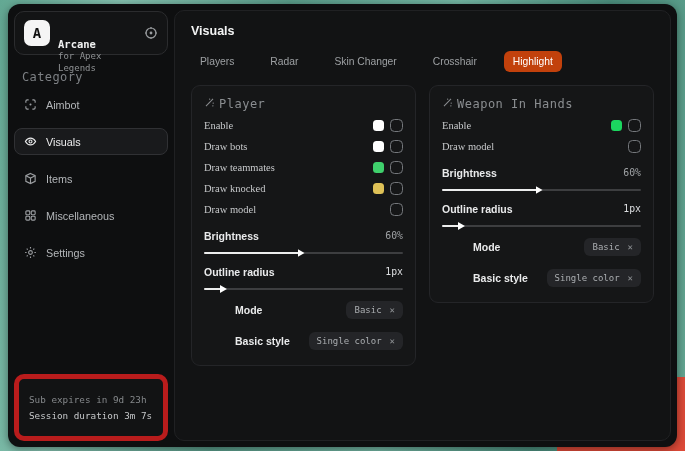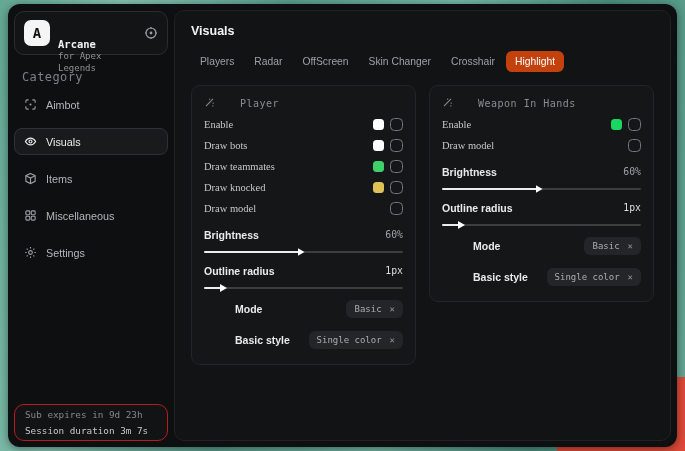--- a/index.html
+++ b/index.html
@@ -39,39 +39,39 @@
   .nav-item {
     display:flex; align-items:center; gap:9px; height:27px; padding:0 9px;
     color:#b3b6b9; font-size:10.8px; border:1px solid transparent; border-radius:8px; cursor:default;
   }
   .nav-item .nicon { display:flex; color:#9b9ea1; }
   .nav-item.active { background:#191a1c; border-color:#303134; color:#ededee; }
   .nav-item.active .nicon { color:#e8e9ea; }
 
   .sb-spacer { flex:1; }
   .sub-card {
-    border:1px solid #b91c1c; border-radius:10px; background:#121314;
-    padding:2px 10px; font-family:"DejaVu Sans Mono", monospace; font-size:9.3px; line-height:1.65;
+    border:5px solid #b91c1c; border-radius:10px; background:#121314;
+    padding:13px 10px; font-family:"DejaVu Sans Mono", monospace; font-size:9.3px; line-height:1.65;
   }
   .sub-line1 { color:#85888b; }
   .sub-line2 { color:#c6c8ca; }
 
   
   .main {
     flex:1; margin:6px 6px 6px 2px; background:#121314;
     border:1px solid #202123; border-radius:10px; padding:13px 16px; overflow:hidden;
   }
   .page-title { font-size:12.5px; font-weight:bold; color:#f2f3f3; }
-  .tabs { display:flex; gap:2px; margin-top:13px; }
+  .tabs { display:flex; gap:18px; margin-top:13px; }
   .tab { padding:5px 9px; font-size:10.3px; color:#9da0a3; border-radius:6px; cursor:default; white-space:nowrap; }
   .tab.active { background:#c2410c; color:#ffffff; }
 
   .panels { display:flex; gap:13px; margin-top:13px; align-items:flex-start; }
   .panel { width:230px; border:1px solid #242528; border-radius:9px; background:#151617; padding:11px 12px 13px; }
-  .panel-hd { display:flex; align-items:center; gap:25px; color:#8a8d90; font-family:"DejaVu Sans Mono", monospace; font-size:10px; letter-spacing:.5px; margin-bottom:4px; }
+  .panel-hd { display:flex; align-items:center; gap:4px; color:#8a8d90; font-family:"DejaVu Sans Mono", monospace; font-size:12px; letter-spacing:.5px; margin-bottom:4px; }
 
   .row { display:flex; align-items:center; height:21px;font-family:Liberation Serif, serif; }
   .row-label { flex:1; font-size:10.5px; color:#c7c9cb; }
   .swatch { width:11px; height:11px; border-radius:3.5px; margin-right:6px; }
   .checkbox { width:13px; height:13px; border:1.5px solid #74777b; border-radius:4.5px; background:transparent; }
 
   .slider-row { margin-top:7px; margin-bottom:4px; }
   .slider-top { display:flex; align-items:center; height:17px; }
   .slider-label { flex:1; font-size:10.5px; font-weight:bold; color:#e9eaeb; }
   .slider-value { font-family:"DejaVu Sans Mono", monospace; font-size:9.8px; color:#9fa2a5; }
@@ -174,21 +174,20 @@
       <div class="sub-line2">Session duration 3m 7s</div>
     </div>
   </div>
 
   <div class="main">
     <div class="page-title">Visuals</div>
 
     <div class="tabs">
       <div class="tab">Players</div>
       <div class="tab">Radar</div>
-      <div class="tab">OffScreen</div>
       <div class="tab">Skin Changer</div>
       <div class="tab">Crosshair</div>
       <div class="tab active">Highlight</div>
     </div>
 
     <div class="panels">
 
       <div class="panel">
         <div class="panel-hd">
           <span>

